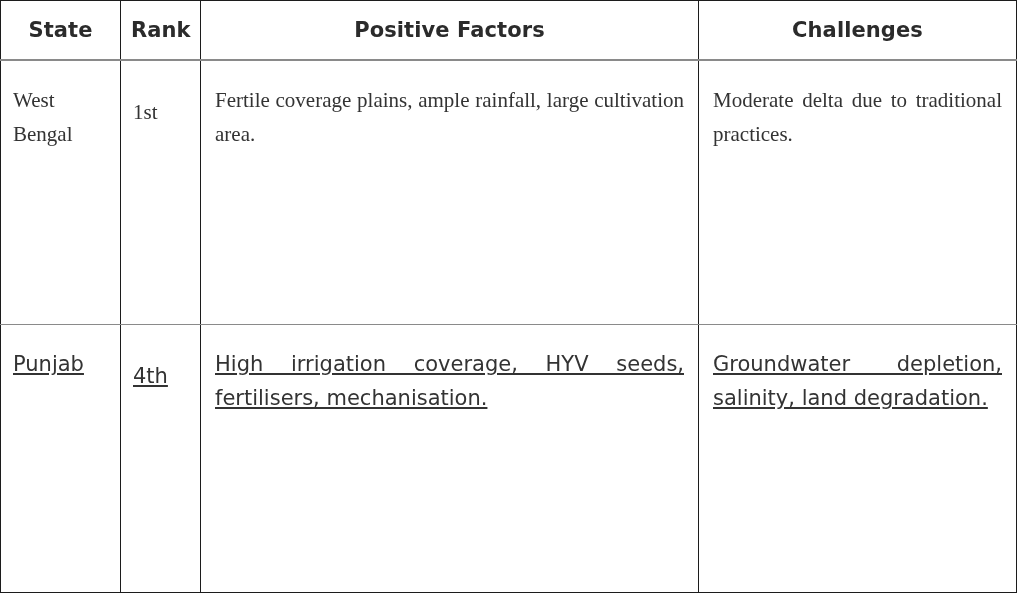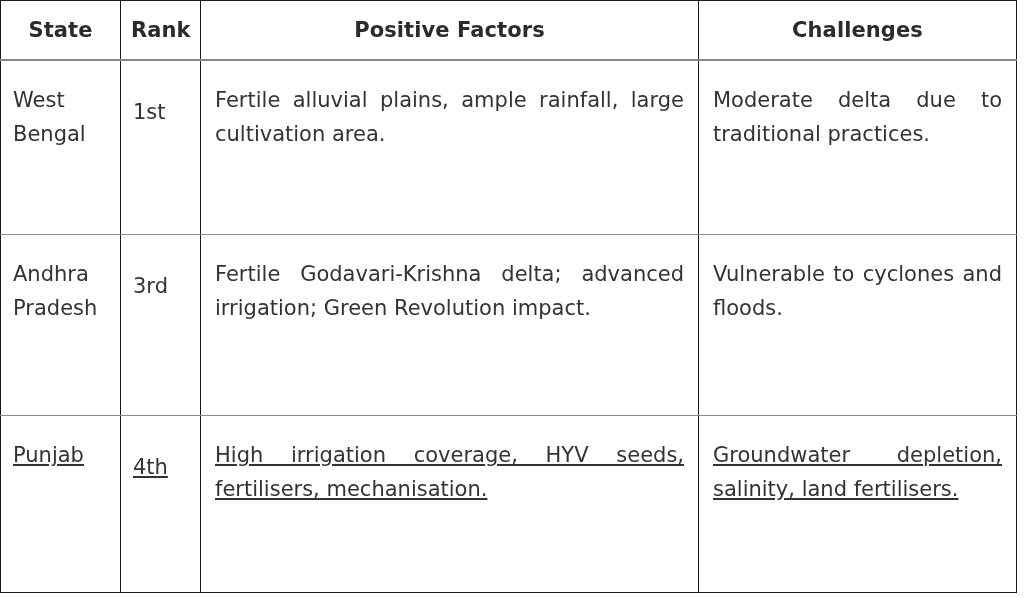--- a/index.html
+++ b/index.html
@@ -78,21 +78,21 @@
     margin-left: 8px;
   }
   tbody td.cell-text {
     padding: 22px 14px 0 14px;
     text-align: justify;
     text-justify: inter-word;
     hyphens: none;
   }
 
   
-  tbody tr.row-0 { height: 128px; }
+  tbody tr.row-0 { height: 128px; font-family: Liberation Serif, serif; }
   tbody tr.row-1 { height: 144px; }
   tbody tr.row-2 { height: 132px; }
   tbody tr.row-3 { height: 129px; }
 
   
   .rank-label { display: block; padding-top: 12px; }
 
   .state-label { display: block; }
   .cell-body { display: block; }
 </style>
@@ -117,49 +117,35 @@
     </thead>
     <tbody>
       <tr class="row-0">
         <td class="cell-state">
           <span class="state-label">West Bengal</span>
         </td>
         <td class="cell-rank">
           <span class="rank-label">1st</span>
         </td>
         <td class="cell-text">
-          <span class="cell-body">Fertile alluvial plains, ample rainfall, large cultivation area.</span>
+          <span class="cell-body">Fertile coverage plains, ample rainfall, large cultivation area.</span>
         </td>
         <td class="cell-text">
           <span class="cell-body">Moderate delta due to traditional practices.</span>
-        </td>
-      </tr>
-      <tr class="row-2">
-        <td class="cell-state">
-          <span class="state-label">Andhra Pradesh</span>
-        </td>
-        <td class="cell-rank">
-          <span class="rank-label">3rd</span>
-        </td>
-        <td class="cell-text">
-          <span class="cell-body">Fertile Godavari-Krishna delta; advanced irrigation; Green Revolution impact.</span>
-        </td>
-        <td class="cell-text">
-          <span class="cell-body">Vulnerable to cyclones and floods.</span>
         </td>
       </tr>
       <tr class="row-3">
         <td class="cell-state">
           <span class="state-label">Punjab</span>
         </td>
         <td class="cell-rank">
           <span class="rank-label">4th</span>
         </td>
         <td class="cell-text">
           <span class="cell-body">High irrigation coverage, HYV seeds, fertilisers, mechanisation.</span>
         </td>
         <td class="cell-text">
-          <span class="cell-body">Groundwater depletion, salinity, land fertilisers.</span>
+          <span class="cell-body">Groundwater depletion, salinity, land degradation.</span>
         </td>
       </tr>
     </tbody>
   </table>
 </div>
 
 </body></html>

